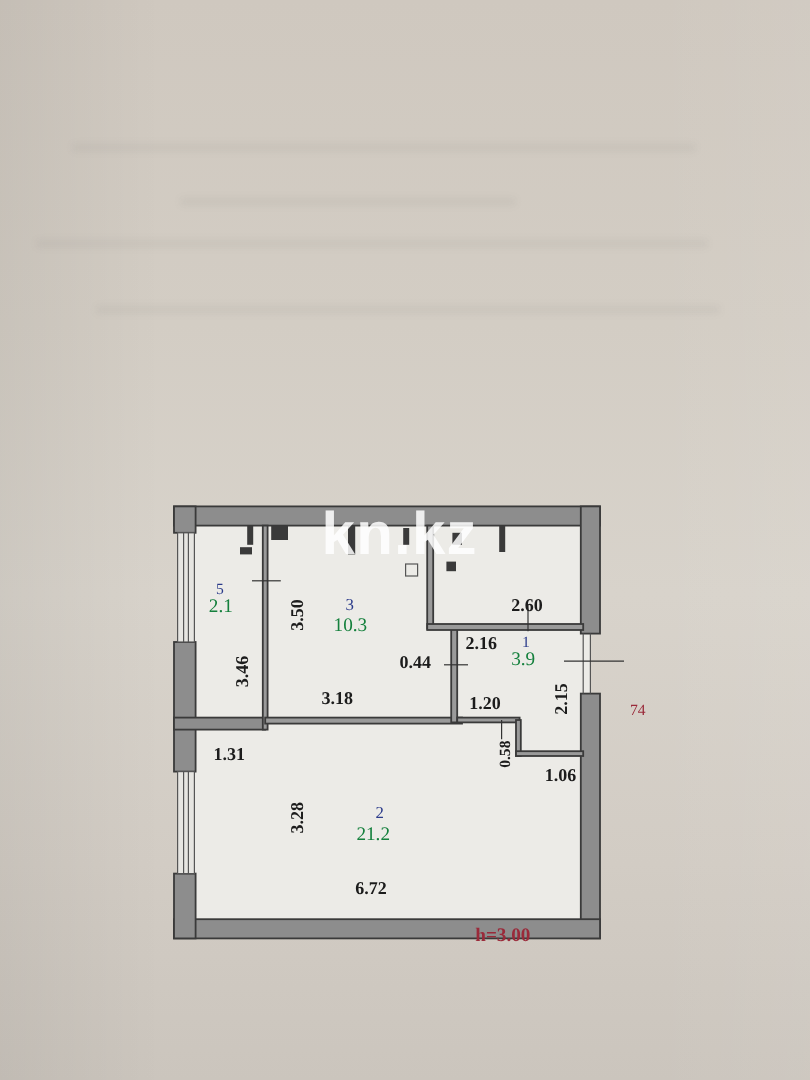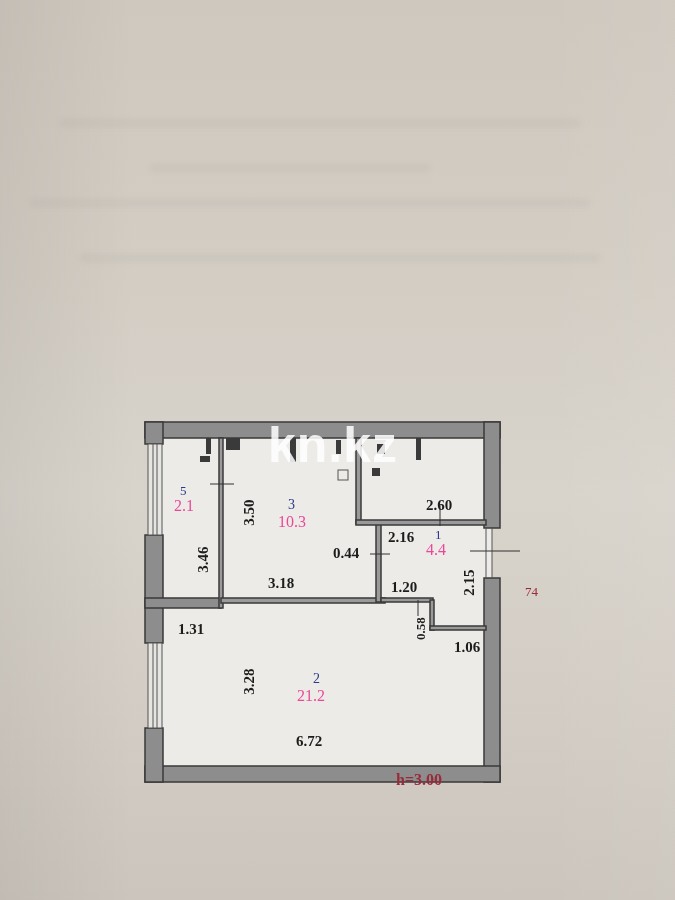--- a/index.html
+++ b/index.html
@@ -5,21 +5,21 @@
   html,body{margin:0;padding:0;}
   body{width:675px;height:900px;overflow:hidden;position:relative;
     background:linear-gradient(180deg,#cfc8bf 0%,#d3cdc4 30%,#d8d3cb 55%,#d2ccc4 80%,#cbc5bd 100%);
     font-family:"Liberation Serif",serif;}
   .paper-shade{position:absolute;left:0;top:0;width:675px;height:900px;
     background:linear-gradient(90deg,rgba(0,0,0,0.05) 0%,rgba(0,0,0,0) 20%,rgba(0,0,0,0) 80%,rgba(255,255,255,0.05) 100%);}
   .bleed{position:absolute;height:6px;border-radius:3px;background:rgba(90,85,80,0.07);filter:blur(3px);}
   .plan{position:absolute;left:0;top:0;width:675px;height:900px;}
   .lbl{position:absolute;font-family:"Liberation Serif",serif;font-weight:bold;color:#1c1c1c;font-size:15px;line-height:1;white-space:nowrap;}
   .num{color:#2a3a8a;font-weight:normal;}
-  .area{color:#ec4899;font-weight:normal;font-size:16px;}
+  .area{color:#15803d;font-weight:normal;font-size:16px;}
   .red{color:#9a2a3a;margin-top:40px;}
   .vert{transform:rotate(-90deg);transform-origin:center center;}
   .watermark{position:absolute;left:268px;top:420px;font-family:"Liberation Sans",sans-serif;
     font-size:50px;font-weight:bold;color:rgba(255,255,255,0.85);letter-spacing:1px;line-height:1;}
 </style>
 </head>
 <body>
 
 <div class="paper-shade"></div>
 <div class="bleed" style="left:60px;top:120px;width:520px;"></div>
@@ -113,21 +113,21 @@
 <div class="lbl vert" style="left:236px;top:505px;">3.50</div>
 <div class="lbl num" style="left:288px;top:498px;font-size:14px;">3</div>
 <div class="lbl area" style="left:278px;top:514px;">10.3</div>
 <div class="lbl" style="left:268px;top:576px;">3.18</div>
 <div class="lbl" style="left:333px;top:546px;">0.44</div>
 
 <div class="lbl" style="left:402px;top:498px;margin-left:24px;">2.60</div>
 
 <div class="lbl" style="left:388px;top:530px;">2.16</div>
 <div class="lbl num" style="left:435px;top:528px;font-size:13px;">1</div>
-<div class="lbl area" style="left:426px;top:542px;">4.4</div>
+<div class="lbl area" style="left:426px;top:542px;">3.9</div>
 <div class="lbl" style="left:391px;top:580px;">1.20</div>
 <div class="lbl vert" style="left:456px;top:575px;">2.15</div>
 <div class="lbl red" style="left:525px;top:545px;font-size:13px;font-weight:normal;">74</div>
 
 <div class="lbl" style="left:178px;top:622px;">1.31</div>
 <div class="lbl vert" style="left:236px;top:674px;">3.28</div>
 <div class="lbl num" style="left:313px;top:672px;font-size:14px;">2</div>
 <div class="lbl area" style="left:297px;top:688px;">21.2</div>
 <div class="lbl" style="left:296px;top:734px;">6.72</div>
 <div class="lbl vert" style="left:409px;top:622px;font-size:13px;">0.58</div>

